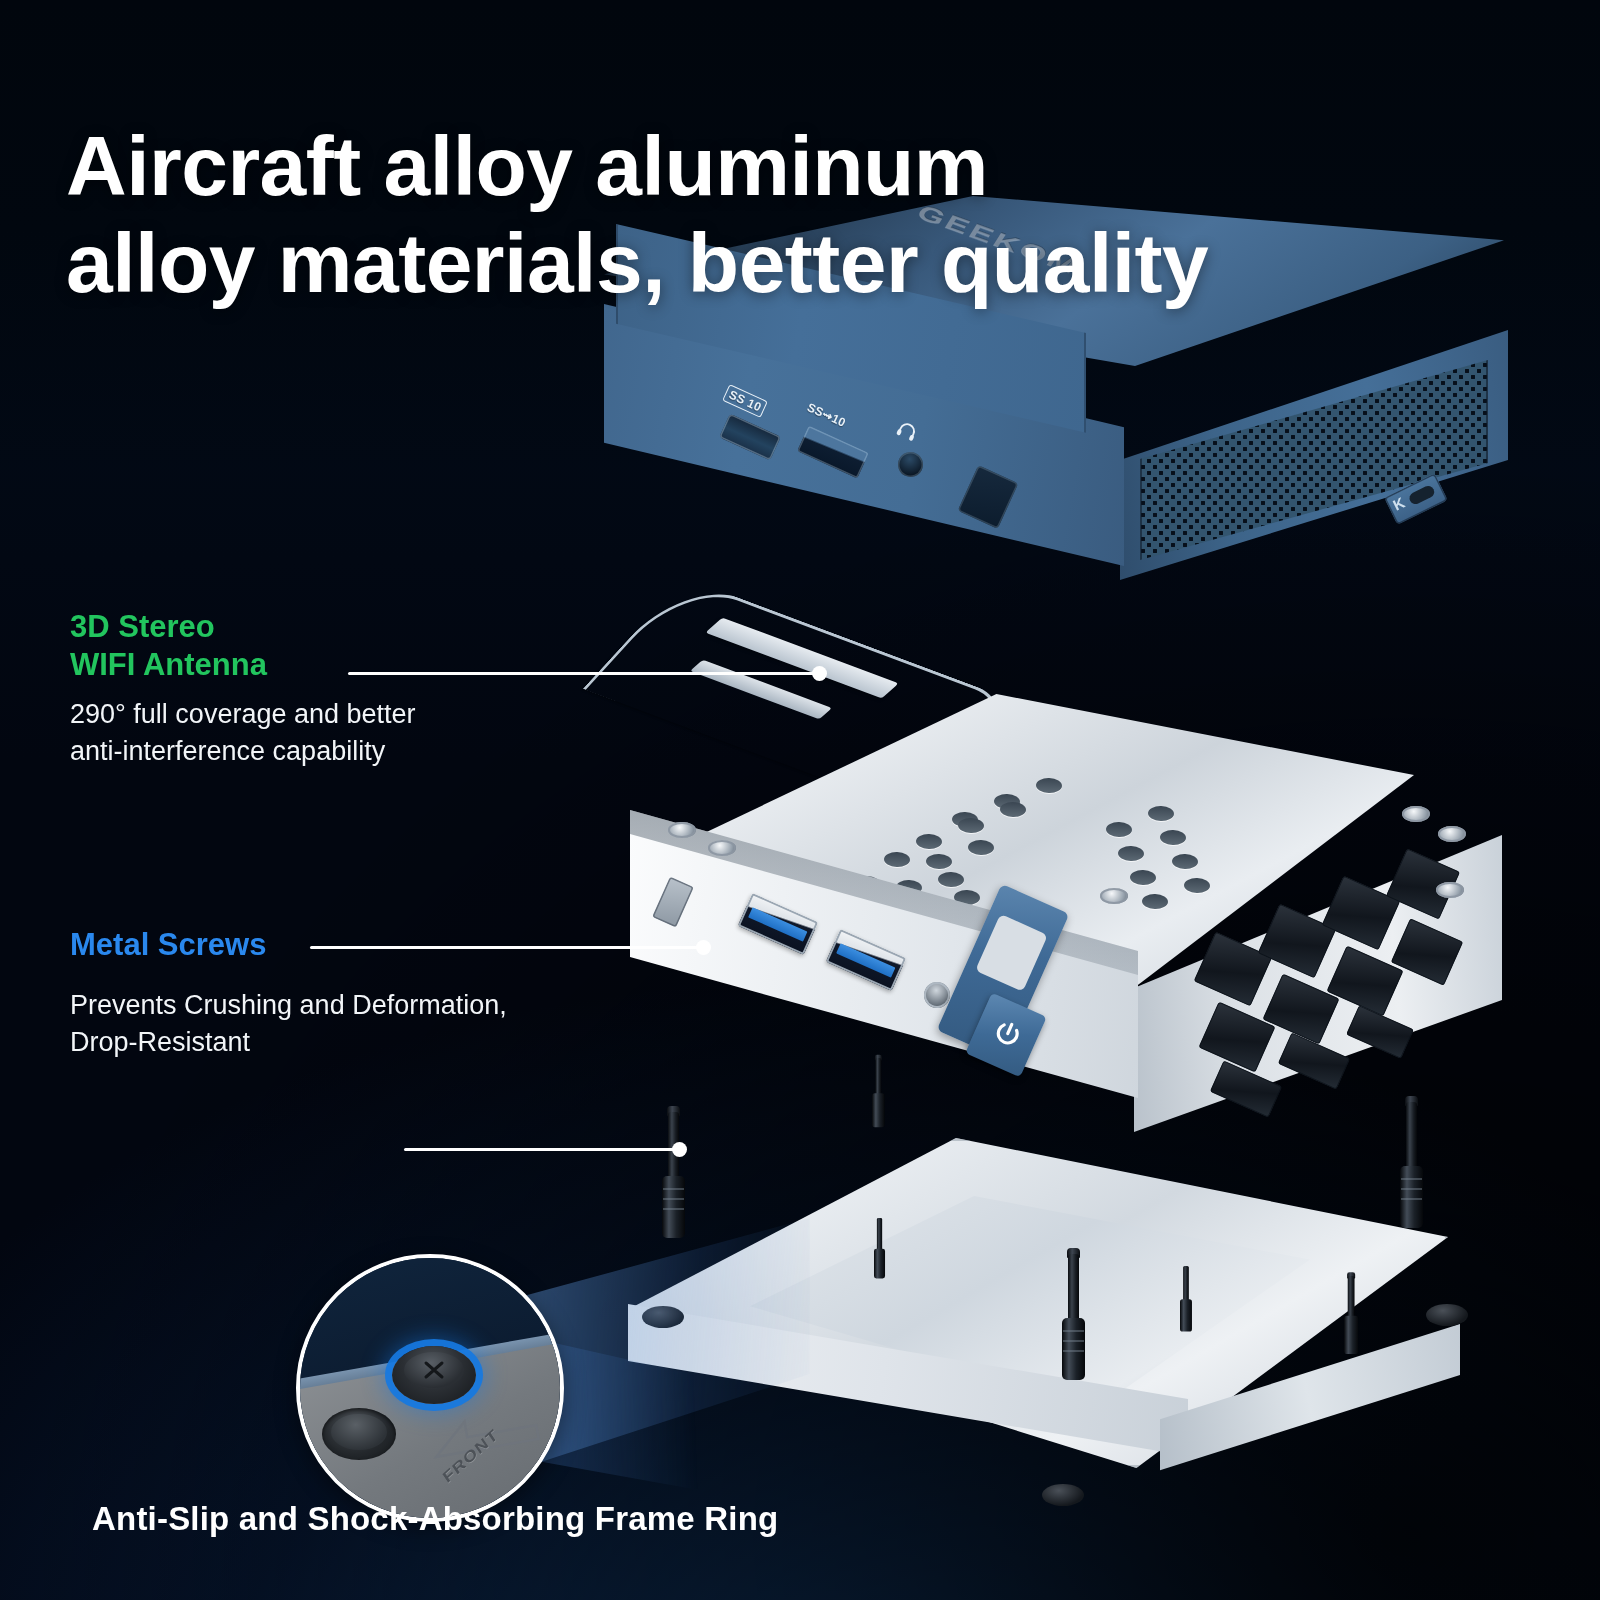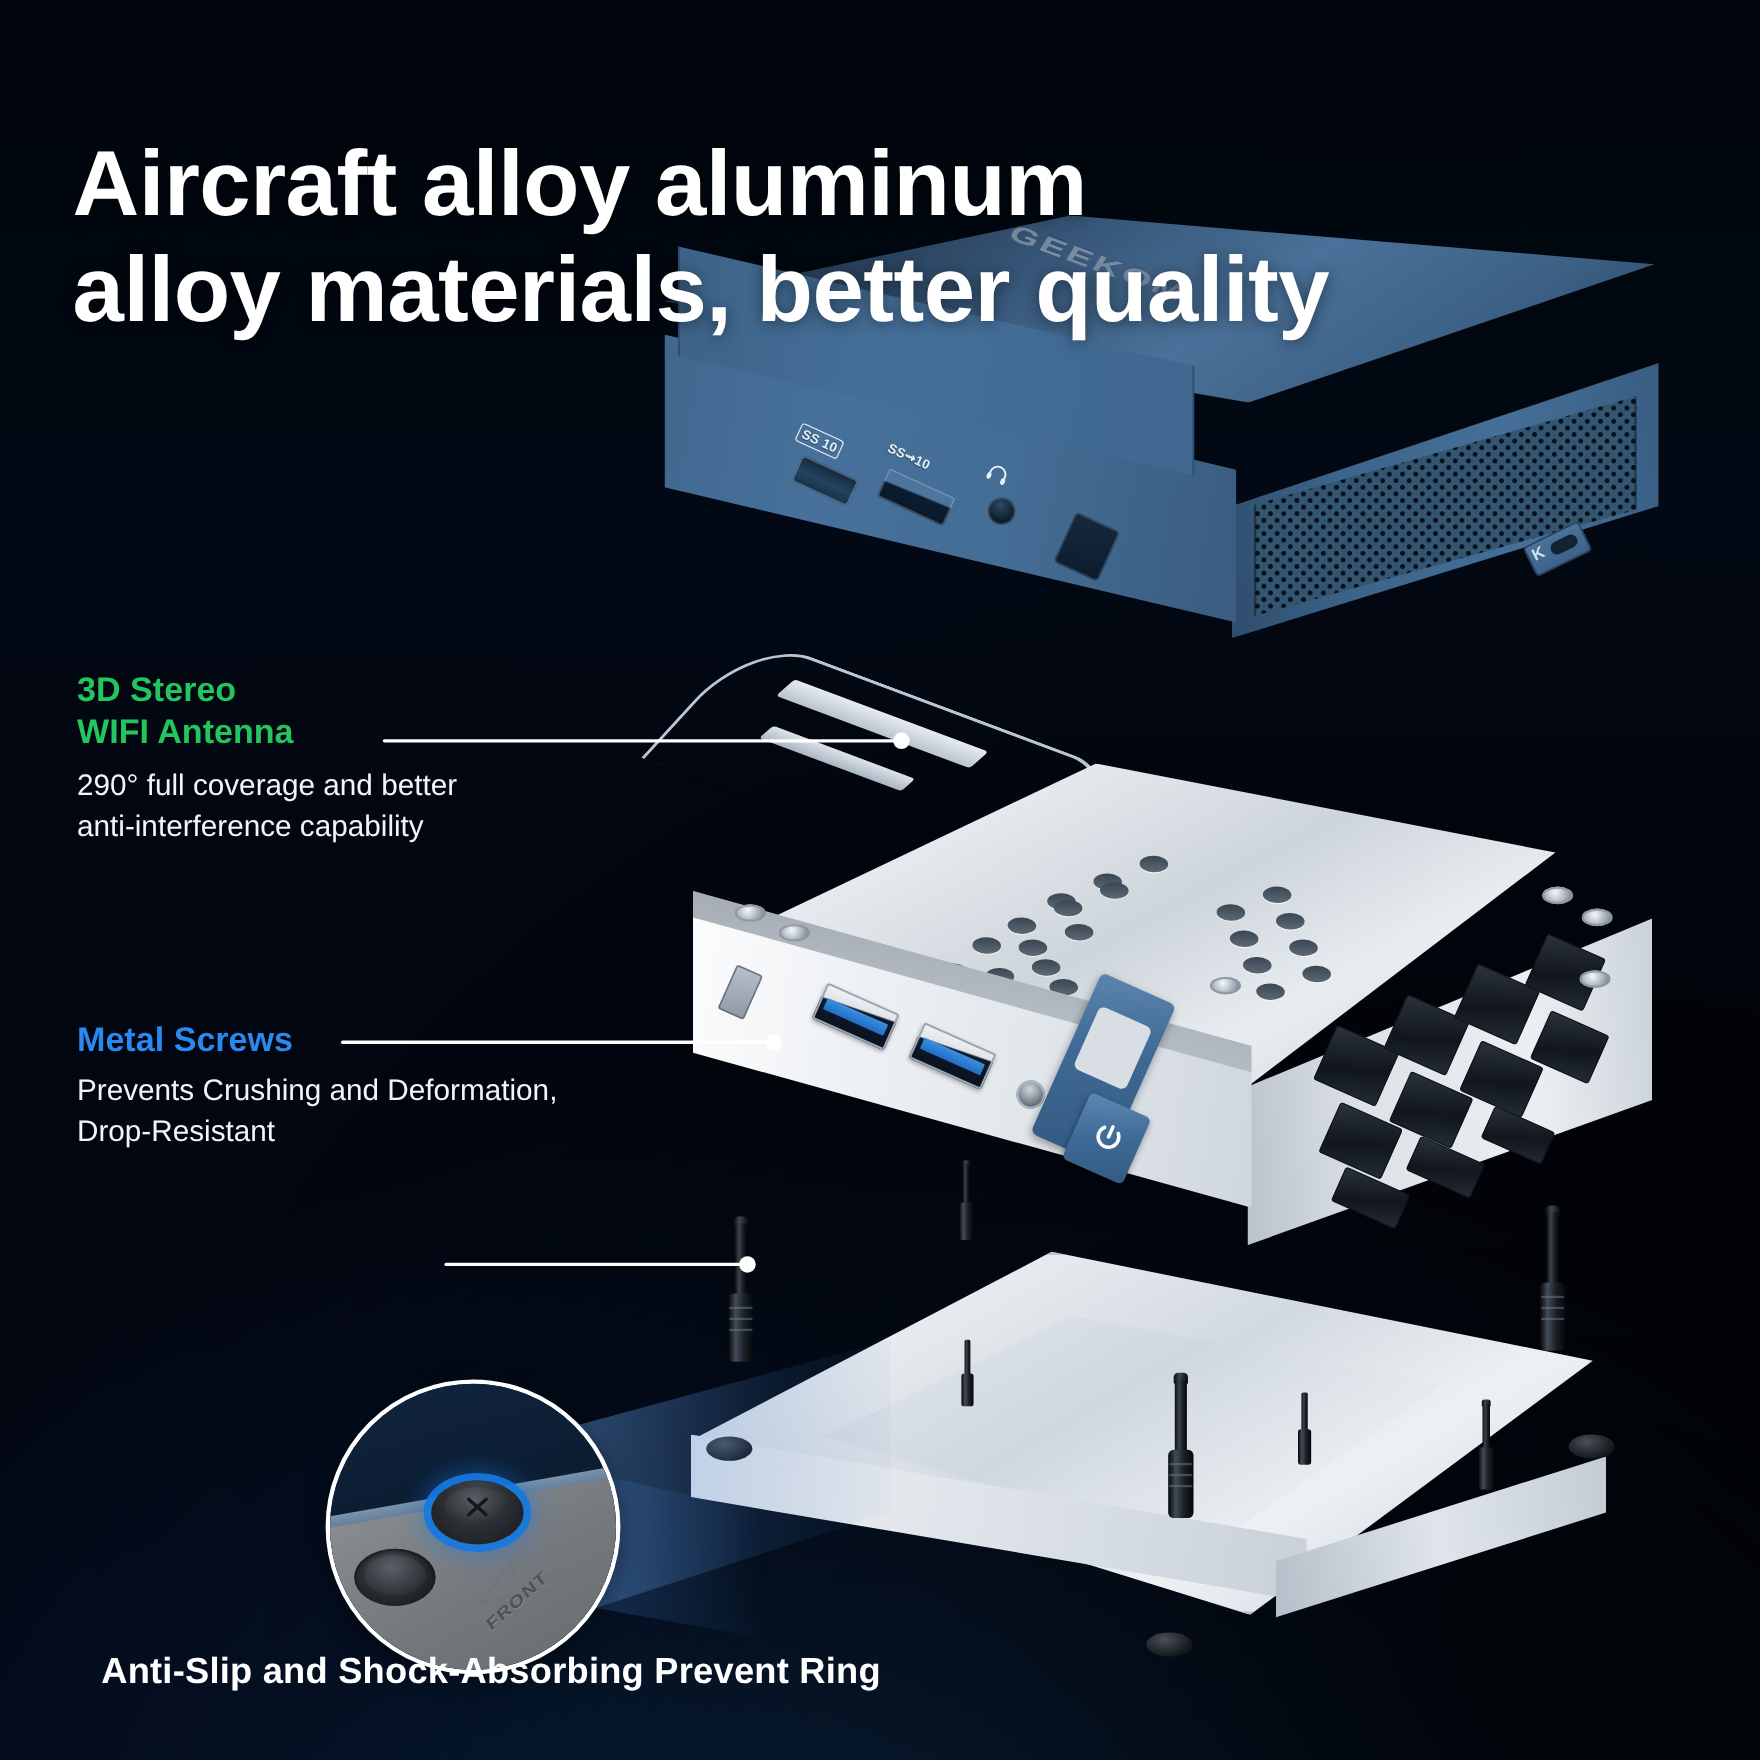--- a/index.html
+++ b/index.html
@@ -53,21 +53,21 @@
   .feat { position:absolute; z-index:35; }
   .feat-title {
     font-size:31px; font-weight:bold; line-height:1.22;
     white-space:nowrap;
   }
   .feat-title.two { line-height:1.22; }
   .feat-desc {
     font-size:27px; font-weight:normal; color:#f2f5f8;
     line-height:1.38; margin-top:12px; white-space:nowrap;
   }
-  .feat-desc.tight { margin-top:9px; }
+  .feat-desc.tight { margin-top:23px; }
 
   #feat-antenna { left:70px; top:608px; }
   #feat-antenna .feat-title { color:#4b9df2; }
   #feat-frame   { left:70px; top:926px; }
   #feat-frame .feat-title { color:#2a88ee; }
   #feat-screws  { left:70px; top:1122px; }
   #feat-screws .feat-title { color:#4b9df2; }
 
   
   .lead {
@@ -670,15 +670,15 @@
   <div class="lead" id="lead-frame">
       <span class="dot"></span>
     </div>
 
   <div class="feat" id="feat-screws">
   </div>
   <div class="lead" id="lead-screws">
       <span class="dot"></span>
     </div>
 
-  <div id="caption">Anti-Slip and Shock-Absorbing Prevent Ring</div>
+  <div id="caption">Anti-Slip and Shock-Absorbing Frame Ring</div>
 
 </div>
 
 </body></html>

